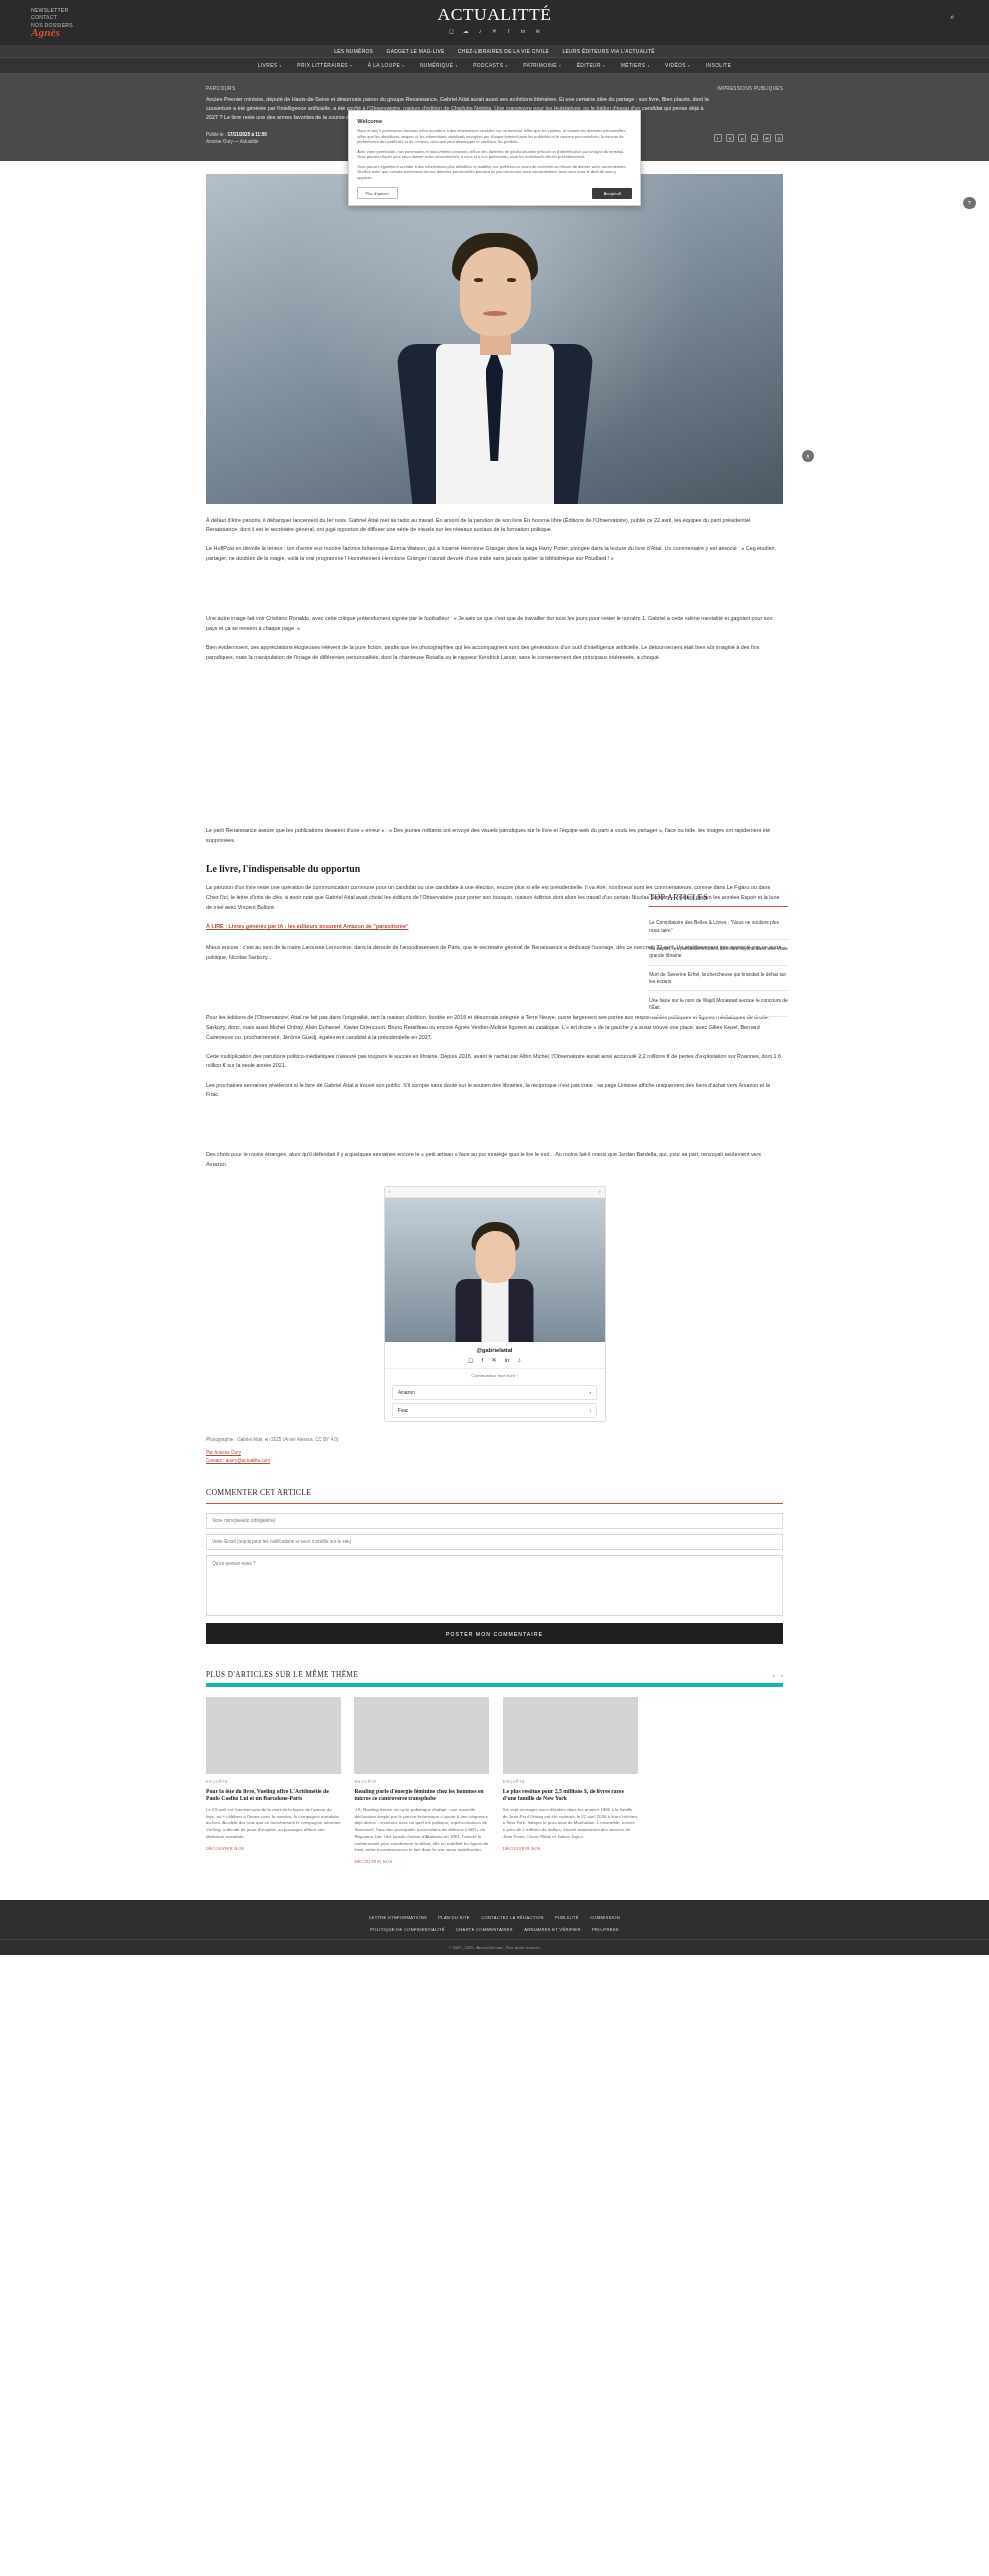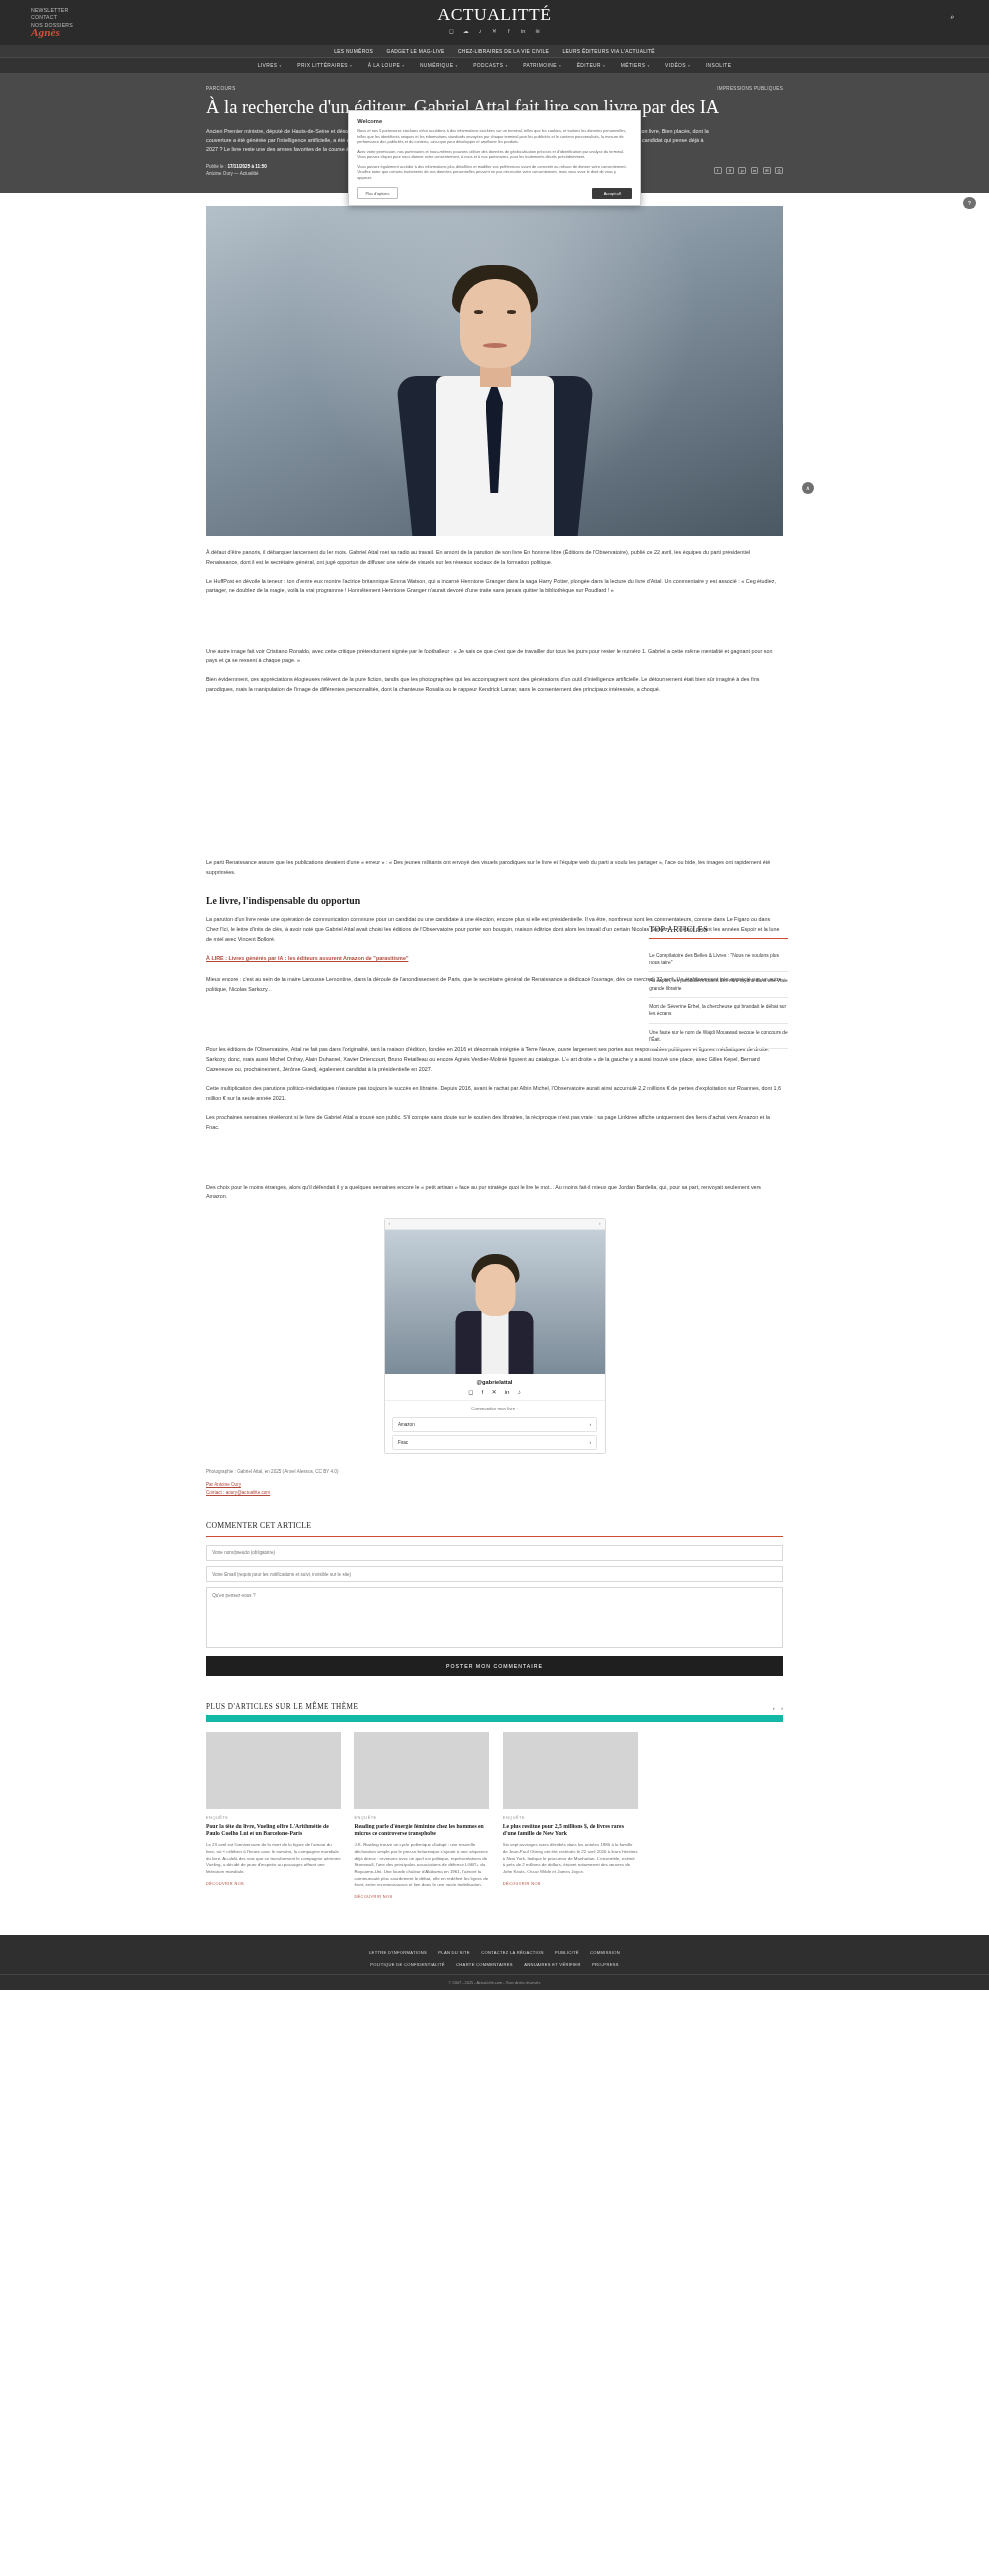--- a/index.html
+++ b/index.html
@@ -319,21 +319,21 @@
     border:none;
     font-size:5.2px;
     letter-spacing:1px;
     padding:7.2px 0;
     text-transform:uppercase;
   }
 
   
   .rel-head {
     display:flex;align-items:center;justify-content:space-between;
-    border-bottom:7px solid #14b8a6;
+    border-bottom:4px solid #14b8a6;
     padding-bottom:4.1px;margin:27px 0 10.3px 0;
   }
   .rel-head h3 {
     margin:0;font-family:"Liberation Serif", serif;font-size:7.2px;
     letter-spacing:0.5px;text-transform:uppercase;color:#1a1a1a;font-weight:normal;
   }
   .rel-nav { display:flex; gap:6.2px; color:#555; font-size:6.2px; }
   .rel-grid { display:flex; gap:13.4px; }
   .rel-card { width:135px; }
   .rel-thumb { width:135px; height:77px; background:#d4d4d4; margin-bottom:5.2px; }
@@ -404,21 +404,20 @@
   <span><span>ÉDITEUR</span><span class="caret">▾</span></span>
   <span><span>MÉTIERS</span><span class="caret">▾</span></span>
   <span><span>VIDÉOS</span><span class="caret">▾</span></span>
   <span><span>INSOLITE</span></span>
 </div>
 
 <div class="hero">
   <div class="wrap">
     <div class="kicker-right">IMPRESSIONS PUBLIQUES</div>
     <div class="kicker">PARCOURS</div>
-    <h1>À la recherche d'un éditeur, Gabriel Attal fait lire son livre par des IA</h1>
     <div class="chapo">Ancien Premier ministre, député de Hauts-de-Seine et désormais patron du groupe Renaissance, Gabriel Attal aurait aussi ses ambitions littéraires. Et une certaine idée du partage : son livre, Bien placés, dont la couverture a été générée par l'intelligence artificielle, a été confié à l'Observatoire, maison d'édition de Charlotte Nebbia. Une manœuvre pour les législatives, ou le ballon d'essai d'un candidat qui pense déjà à 2027 ? Le livre reste une des armes favorites de la course à l'Élysée, et il a fait lire son livre par des IA pour capter l'attention de toutes les rédactions.</div>
     <div class="meta">
       <div class="pub">
         <div><span>Publié le :</span>
           <b>17/11/2025 à 11:50</b></div>
         <div><span>Antoine Oury</span> —
           <span>Actualitté</span></div>
       </div>
       <div class="share-row">
         <span class="sq">f</span>

